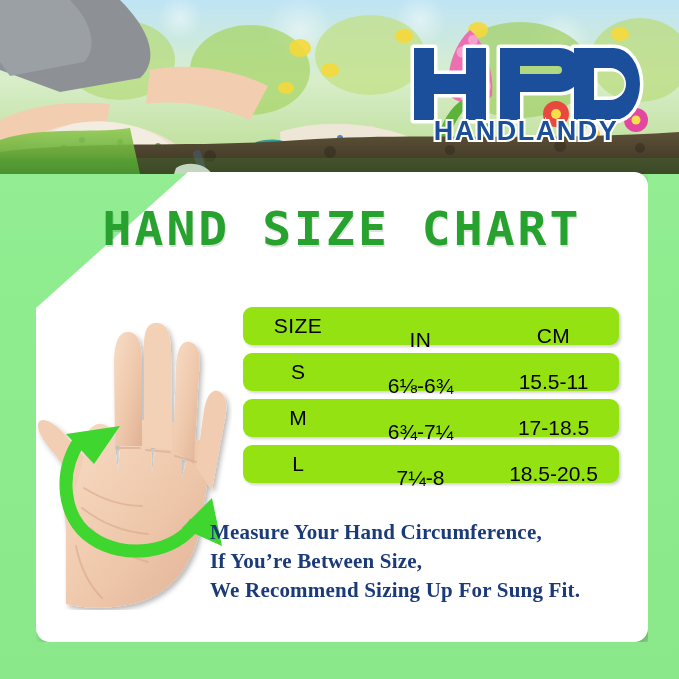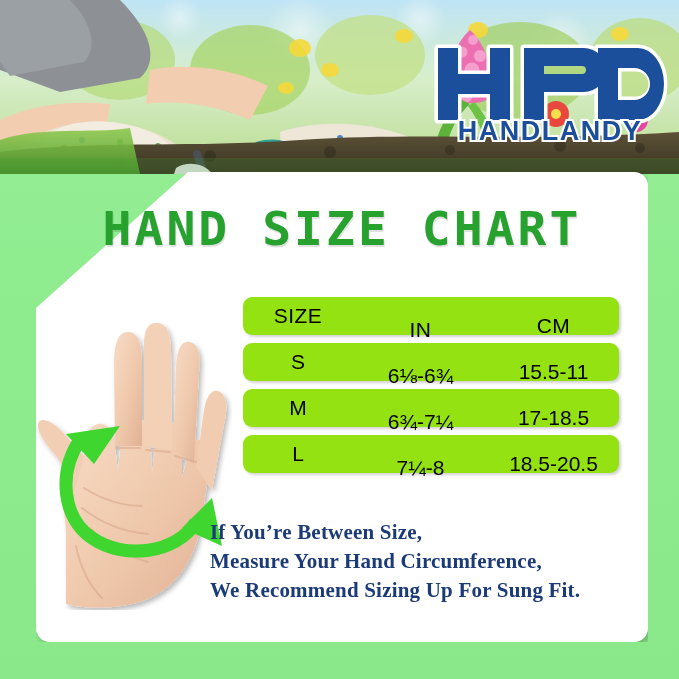--- a/index.html
+++ b/index.html
@@ -27,21 +27,21 @@
     left: 0; top: 0;
     width: 679px; height: 174px;
     overflow: hidden;
     background: #bfe6f2;
   }
   .photo-banner svg { display:block; width:679px; height:174px; }
 
   
   .logo-wrap {
     position: absolute;
-    left: 432px; top: 36px;
+    left: 408px; top: 36px;
     width: 238px; height: 108px;
   }
   .logo-wrap svg { display:block; width:238px; height:108px; }
 
   
   .card {
     position: absolute;
     left: 36px; top: 172px;
     width: 612px; height: 470px;
     background: #ffffff;
@@ -77,21 +77,21 @@
   .hand-wrap {
     position: absolute;
     left: 36px; top: 322px;
     width: 196px; height: 288px;
   }
   .hand-wrap svg { display:block; width:196px; height:288px; }
 
   
   .size-table {
     position: absolute;
-    left: 243px; top: 297px;
+    left: 243px; top: 307px;
     width: 376px;
   }
   .trow {
     position: relative;
     height: 38px;
     margin-bottom: 8px;
     background: #95e212;
     border-radius: 9px;
     box-shadow: 2px 2px 3px rgba(0,0,0,0.18);
     display: flex;
@@ -392,18 +392,18 @@
 
     <div class="trow">
       <div class="c c0">L</div>
       <div class="c c1">7¼-8</div>
       <div class="c c2">18.5-20.5</div>
     </div>
 
   </div>
 
   <div class="note">
+    <div>Measure Your Hand Circumference,</div>
     <div>If You’re Between Size,</div>
-    <div>Measure Your Hand Circumference,</div>
     <div>We Recommend Sizing Up For Sung Fit.</div>
   </div>
 
 </div>
 
 </body></html>

